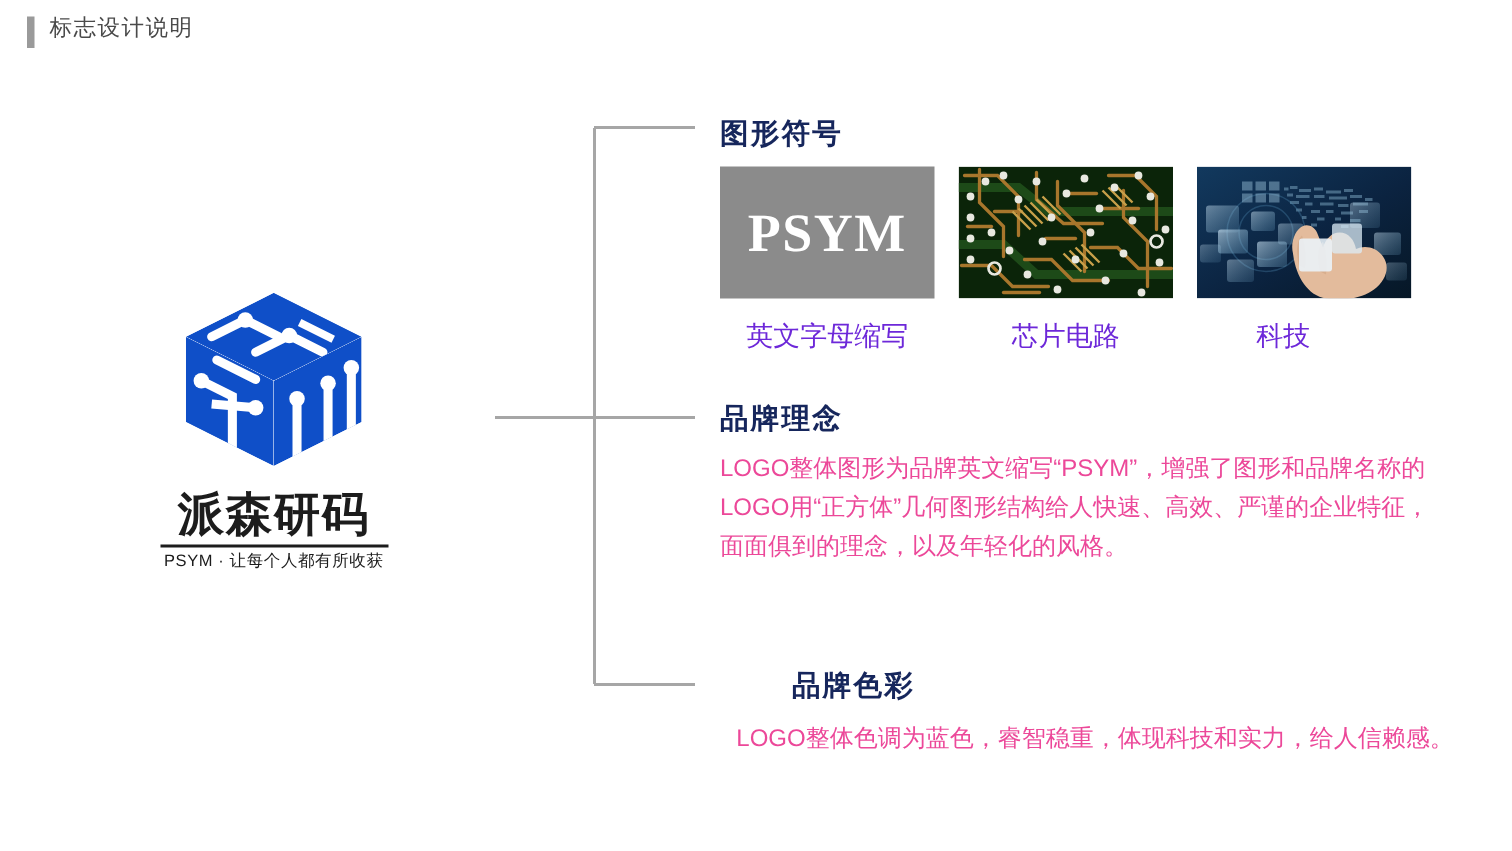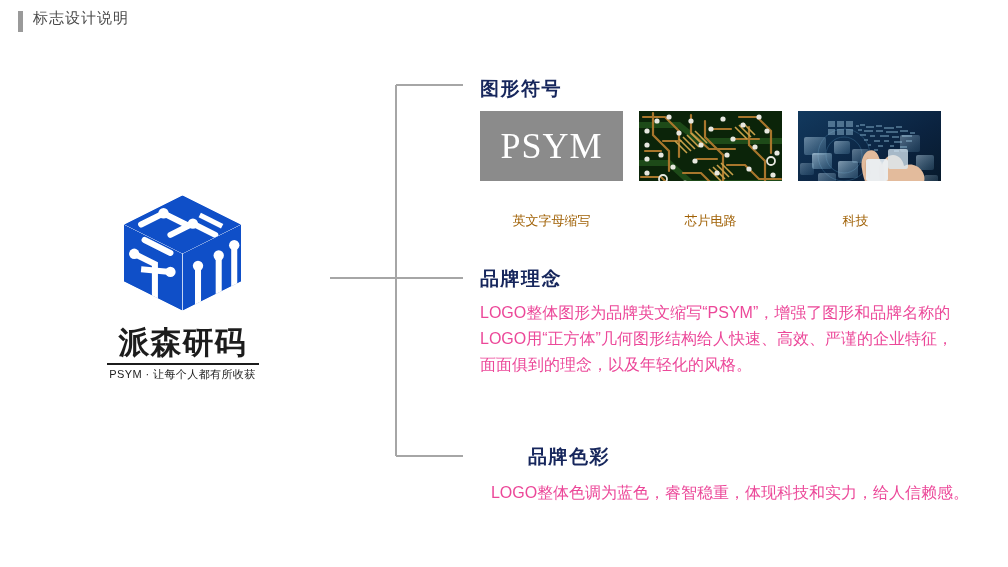--- a/index.html
+++ b/index.html
@@ -61,41 +61,42 @@
     font-size:19px; font-weight:bold; color:#16265c;
     letter-spacing:1.5px; white-space:nowrap;
   }
   .sec1-title { left:2px; top:76px; }
   .sec2-title { left:2px; top:266px; }
   .sec3-title { left:2px; top:444px;margin-left:48px; }
 
   
   .thumbs { position:absolute; left:2px; top:111px; width:462px; height:88px; }
   .thumb {
-    position:absolute; top:0; width:143px; height:70px;
+    position:absolute; top:0; width:143px; height:88px;
     overflow:hidden;
+    font-weight:bold;
   }
   .thumb:nth-child(1) { left:0; }
   .thumb:nth-child(2) { left:159px; }
   .thumb:nth-child(3) { left:318px; }
 
   .thumb-psym {
     background:#8b8b8b;
     display:flex; align-items:center; justify-content:center;
   }
   .thumb-psym span {
     font-family:"Liberation Serif","DejaVu Serif",serif;
     font-size:36px; color:#ffffff; letter-spacing:1px;
   }
   .thumb-img { display:block; width:143px; height:88px; }
 
   .captions { position:absolute; left:2px; top:212px; width:462px; height:22px; }
   .caption {
     position:absolute; top:0; width:143px; text-align:center;
-    font-size:13px; color:#a16207; white-space:nowrap;
+    font-size:18px; color:#6d28d9; white-space:nowrap;
   }
   .caption:nth-child(1) { left:0; }
   .caption:nth-child(2) { left:159px; }
   .caption:nth-child(3) { left:304px; }
 
   
   .body-text {
     position:absolute; left:2px;
     font-size:16px; color:#ec4899; line-height:26px;
     width:500px;

